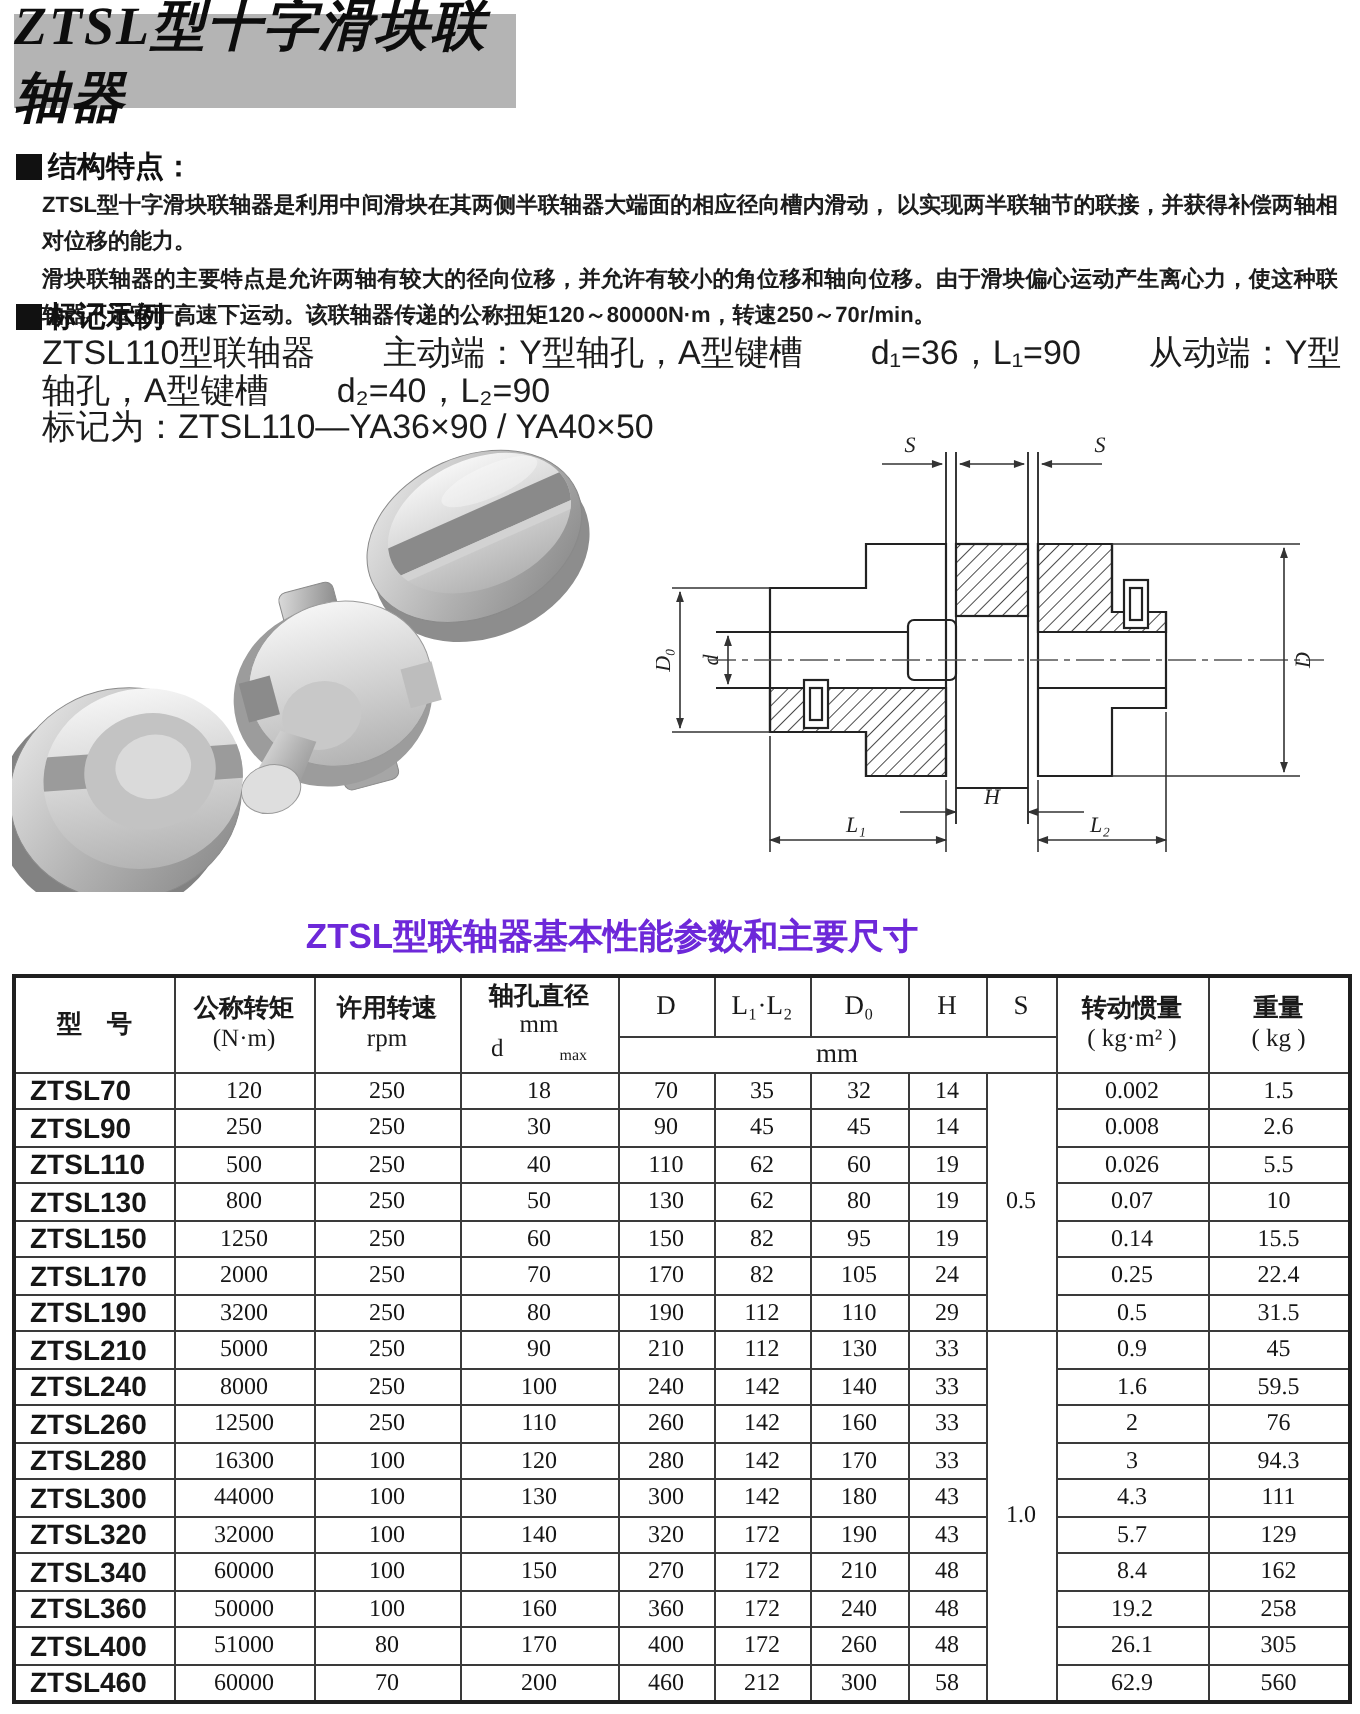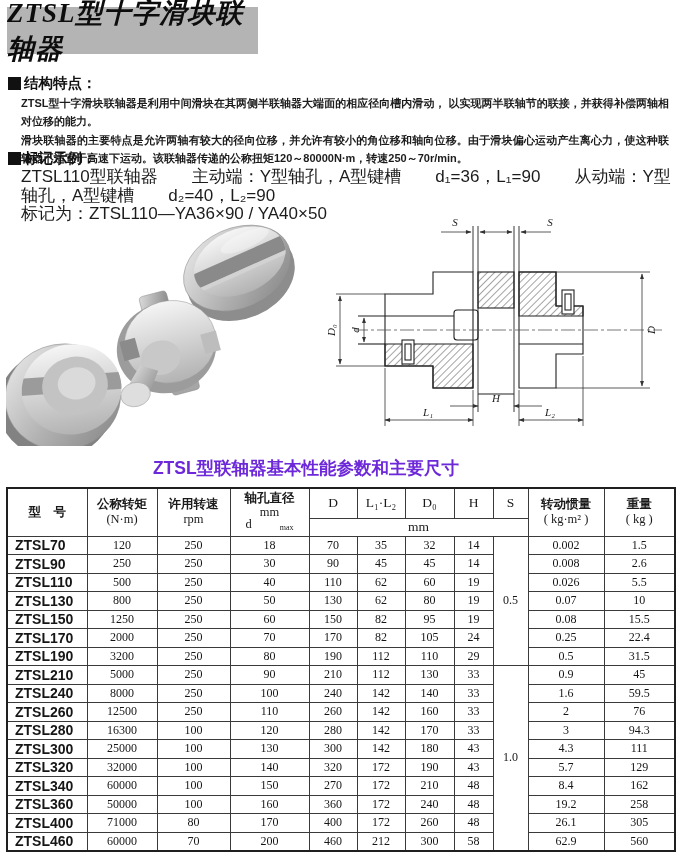--- a/index.html
+++ b/index.html
@@ -297,21 +297,21 @@
       </tr>
       <tr>
         <td class="model">ZTSL150</td>
         <td>1250</td>
         <td>250</td>
         <td>60</td>
         <td>150</td>
         <td>82</td>
         <td>95</td>
         <td>19</td>
-        <td>0.08</td>
+        <td>0.14</td>
         <td>15.5</td>
       </tr>
       <tr>
         <td class="model">ZTSL170</td>
         <td>2000</td>
         <td>250</td>
         <td>70</td>
         <td>170</td>
         <td>82</td>
         <td>105</td>
@@ -375,21 +375,21 @@
         <td>120</td>
         <td>280</td>
         <td>142</td>
         <td>170</td>
         <td>33</td>
         <td>3</td>
         <td>94.3</td>
       </tr>
       <tr>
         <td class="model">ZTSL300</td>
-        <td>25000</td>
+        <td>44000</td>
         <td>100</td>
         <td>130</td>
         <td>300</td>
         <td>142</td>
         <td>180</td>
         <td>43</td>
         <td>4.3</td>
         <td>111</td>
       </tr>
       <tr>
@@ -423,21 +423,21 @@
         <td>160</td>
         <td>360</td>
         <td>172</td>
         <td>240</td>
         <td>48</td>
         <td>19.2</td>
         <td>258</td>
       </tr>
       <tr>
         <td class="model">ZTSL400</td>
-        <td>71000</td>
+        <td>51000</td>
         <td>80</td>
         <td>170</td>
         <td>400</td>
         <td>172</td>
         <td>260</td>
         <td>48</td>
         <td>26.1</td>
         <td>305</td>
       </tr>
       <tr>

